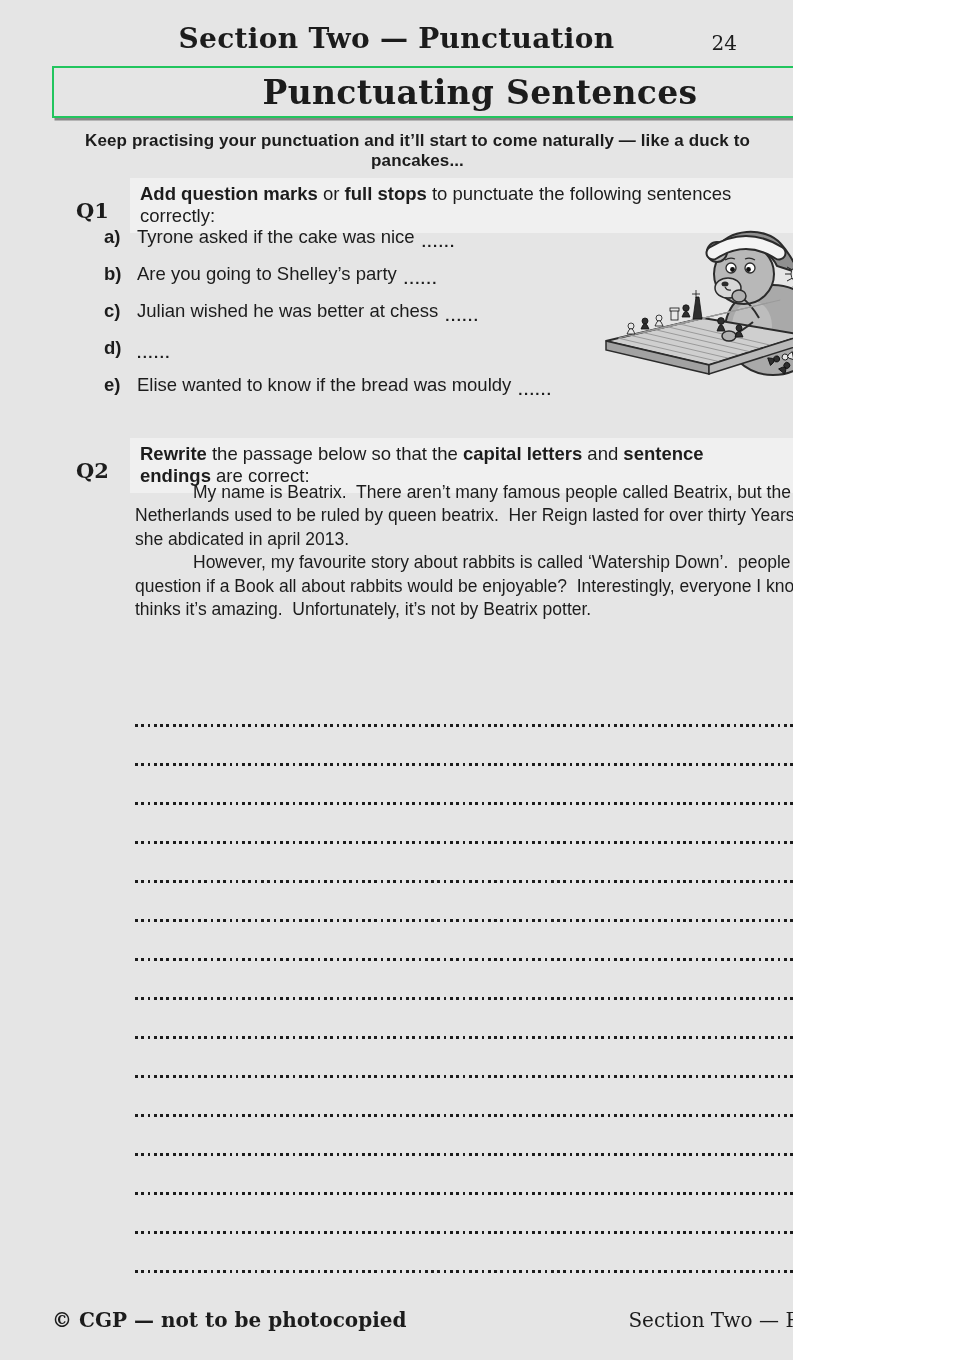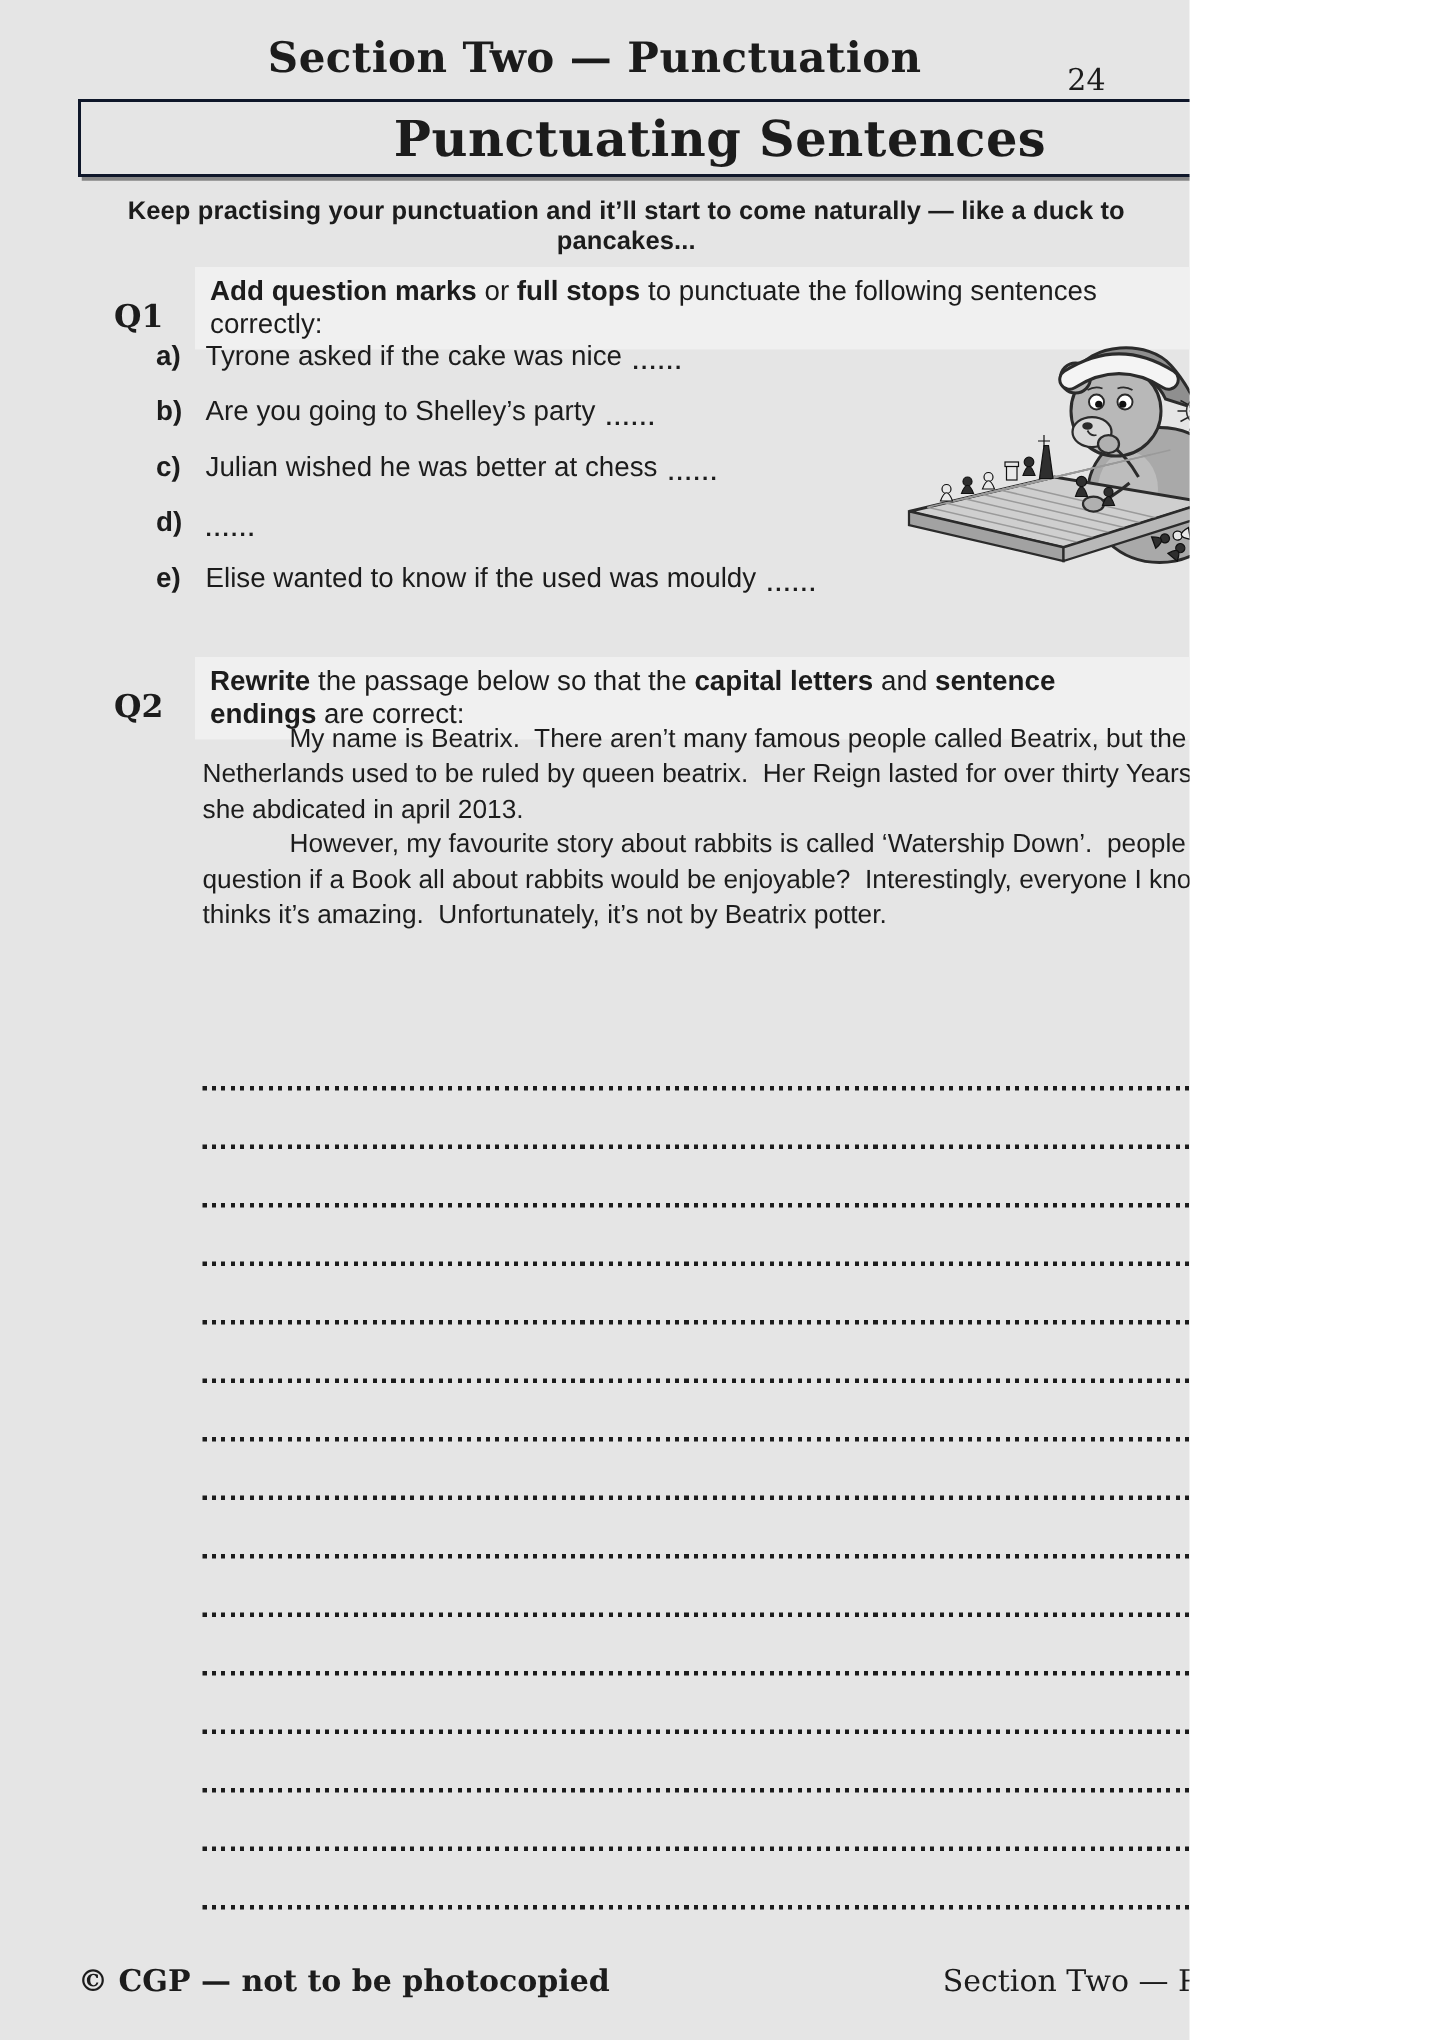--- a/index.html
+++ b/index.html
@@ -10,28 +10,28 @@
     font-family:"Liberation Sans",sans-serif;color:var(--ink);
   }
   .sheet{position:relative;width:793px;height:1360px;overflow:hidden;background:#e5e5e5;}
 
   
   .hdr-title{
     position:absolute;top:22px;left:0;width:100%;text-align:center;
     font-family:"DejaVu Serif",serif;font-weight:700;font-size:28px;letter-spacing:.3px;
   }
   .page-num{
-    position:absolute;top:41px;right:56px;
+    position:absolute;top:31px;right:56px;
     font-family:"DejaVu Serif",serif;font-size:20px;
   }
 
   
   .title-box{
     position:absolute;top:66px;left:52px;width:856px;height:52px;
-    background:var(--boxfill);border:2px solid #0f172a;box-shadow:2.5px 2.5px 0 #868686;
+    background:var(--boxfill);border:2px solid #22c55e;box-shadow:2.5px 2.5px 0 #868686;
     display:flex;align-items:center;justify-content:center;
     font-family:"DejaVu Serif",serif;font-weight:700;font-size:33px;letter-spacing:.3px;
   }
 
   
   .intro{
     position:absolute;top:131px;left:0;width:100%;text-align:center;
     font-weight:700;font-size:17px;letter-spacing:.1px;padding-left:42px;
   }
 
@@ -119,21 +119,21 @@
       <span class="item-label">c)</span>
       <span class="item-text">Julian wished he was better at chess</span>
       <span class="item-blank">......</span>
     </div>
     <div class="q1-item">
       <span class="item-label">d)</span>
       <span class="item-blank">......</span>
     </div>
     <div class="q1-item">
       <span class="item-label">e)</span>
-      <span class="item-text">Elise wanted to know if the used was mouldy</span>
+      <span class="item-text">Elise wanted to know if the bread was mouldy</span>
       <span class="item-blank">......</span>
     </div>
   </div>
 
   <div class="illus">
     <svg viewBox="0 0 228 152" width="228" height="152" xmlns="http://www.w3.org/2000/svg">
 
       <ellipse cx="172" cy="104" rx="48" ry="45" fill="#a9a9a9" stroke="#2b2b2b" stroke-width="2"></ellipse>
       <ellipse cx="151" cy="100" rx="20" ry="25" fill="#bdbdbd"></ellipse>
 

